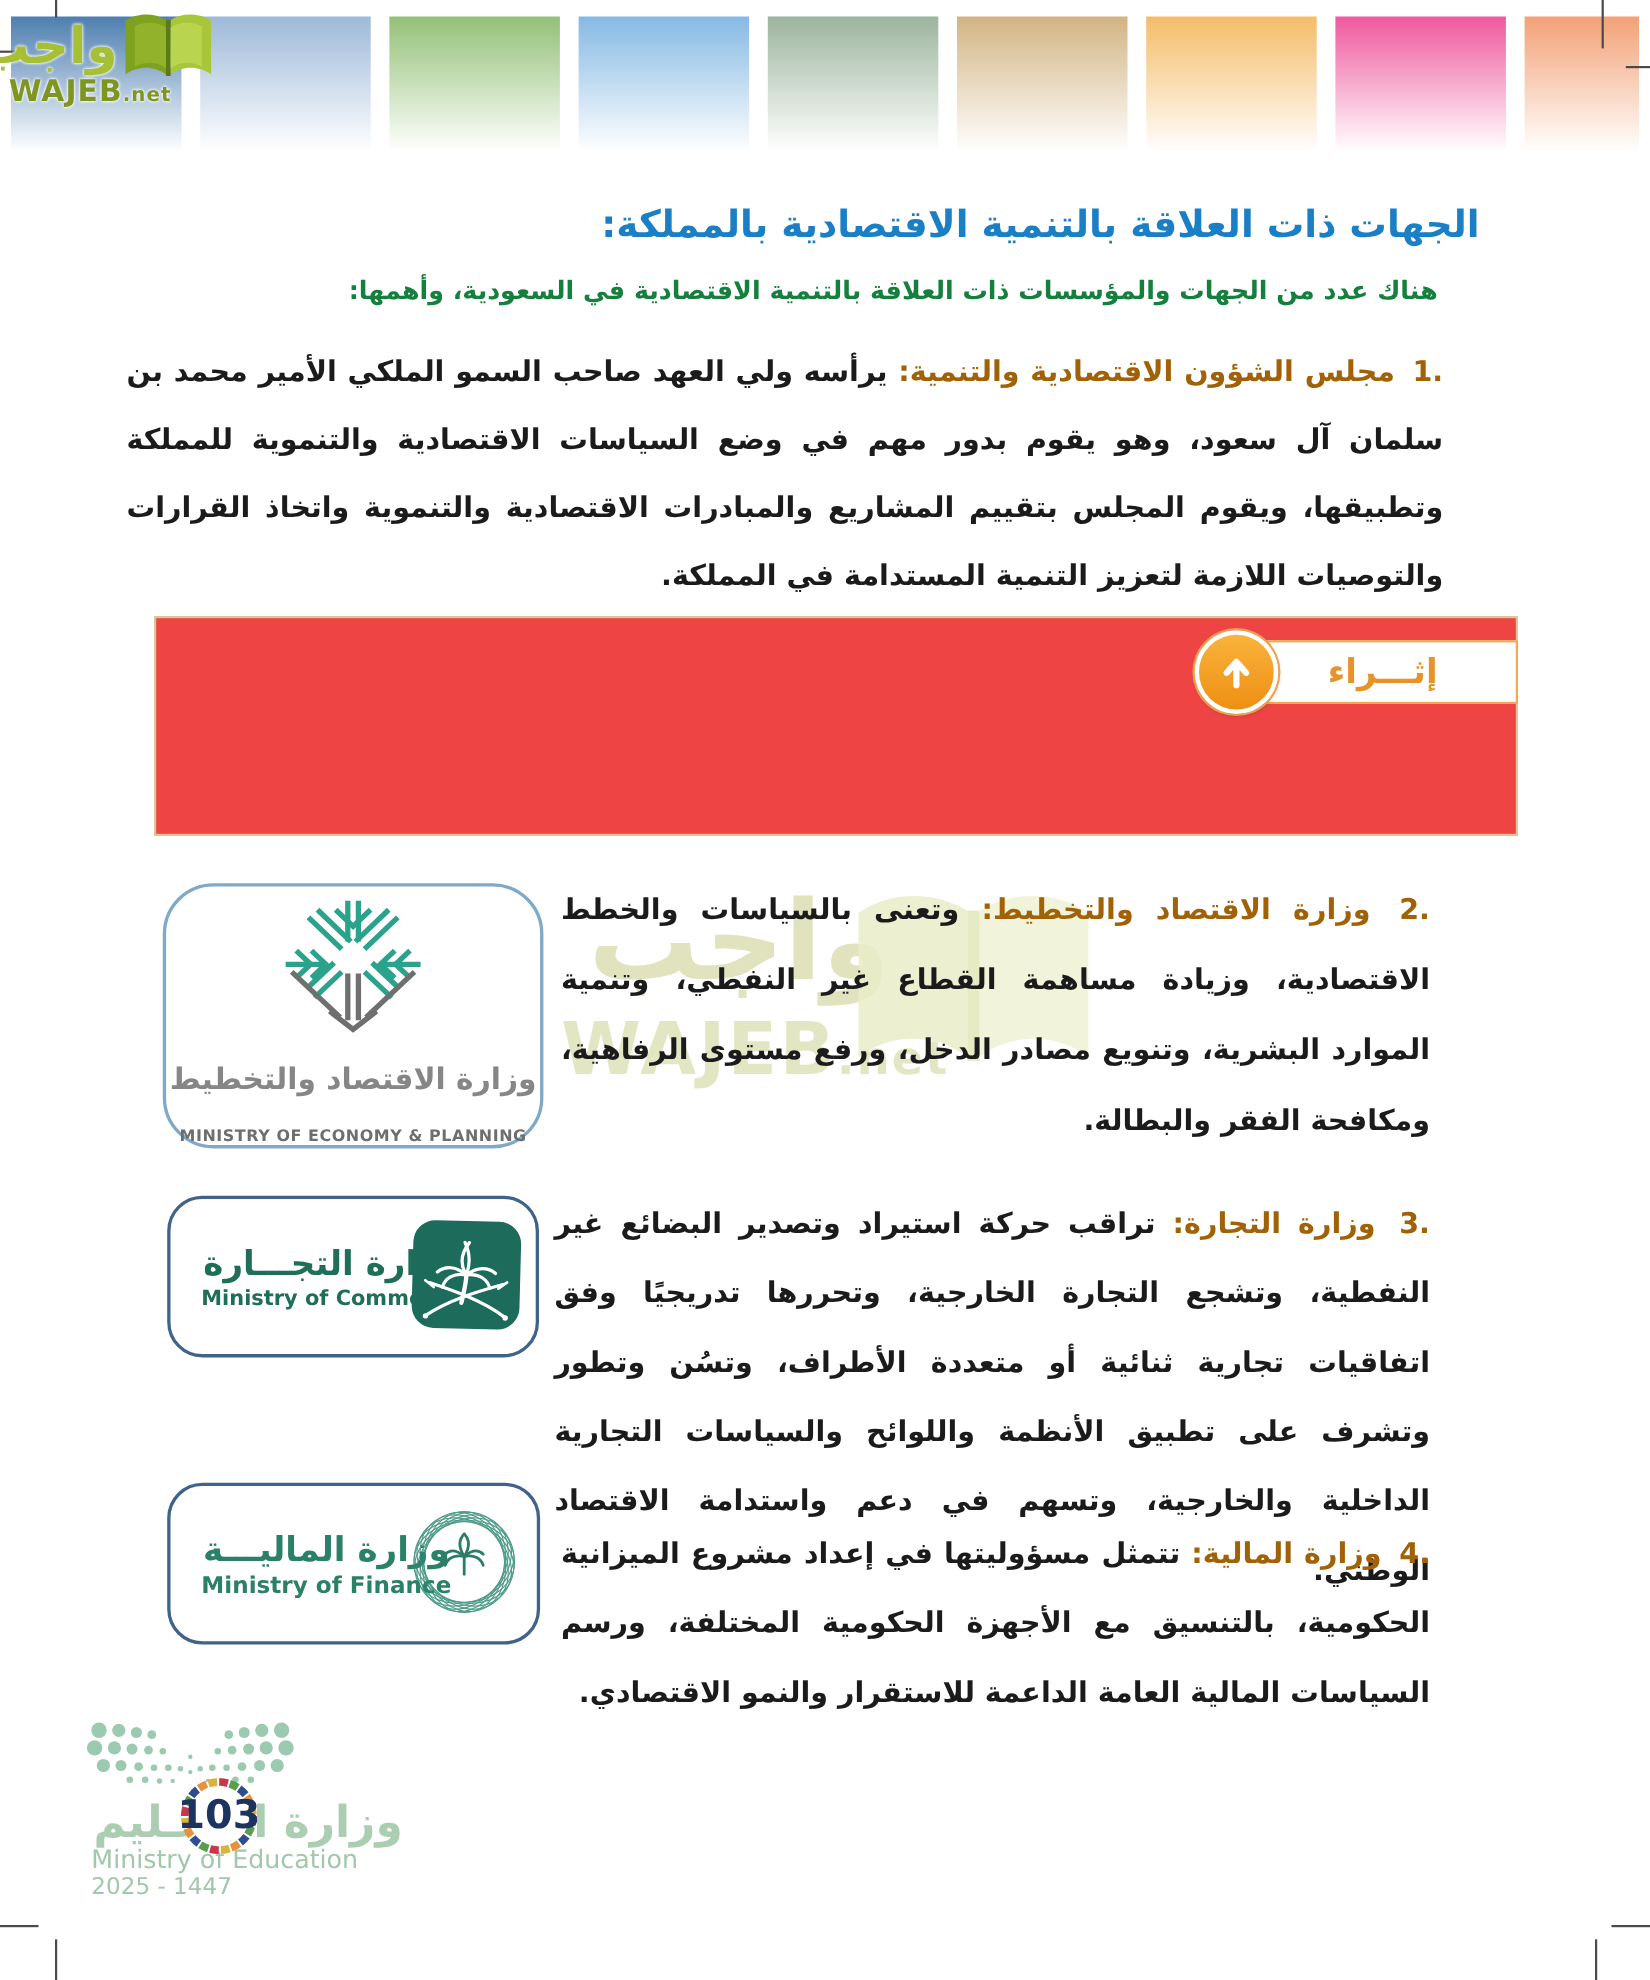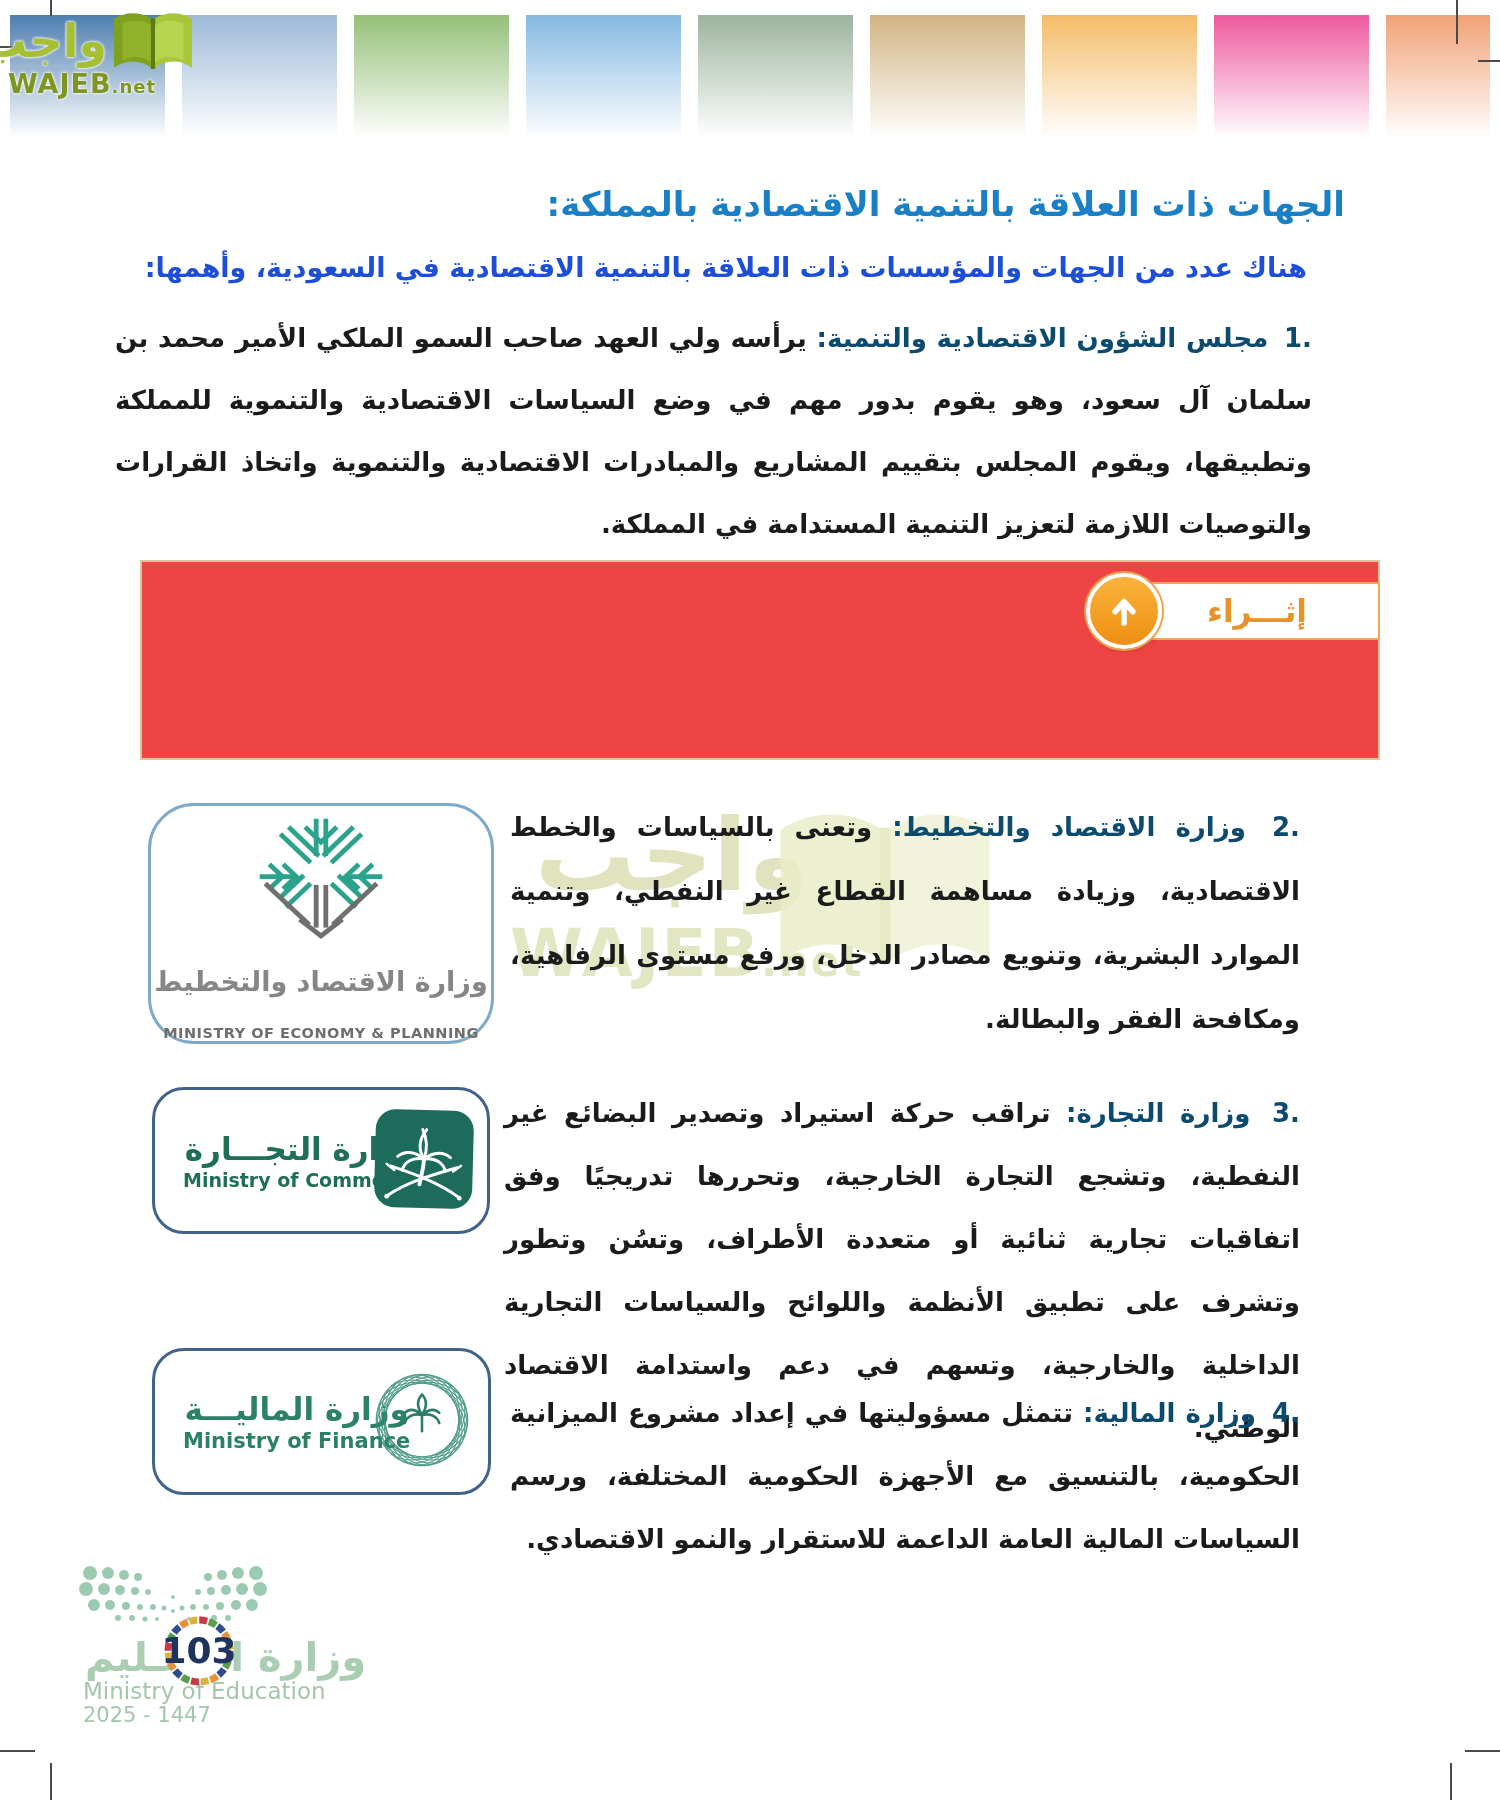--- a/index.html
+++ b/index.html
@@ -25,26 +25,26 @@
   .wajeb{position:absolute;left:5px;top:8px;width:200px;height:120px;z-index:6;}
   .wajeb .ar{position:absolute;right:98px;top:6px;font-size:46px;font-weight:bold;color:#a6bf33;
              text-shadow:0 0 3px #fff,0 0 3px #fff;direction:rtl;}
   .wajeb .en{position:absolute;left:3px;top:60px;font-size:27px;font-weight:bold;color:#7e951f;
              text-shadow:0 0 3px #fff,0 0 3px #fff;letter-spacing:1px;}
   .wajeb .tld{font-size:18px;}
   .wajeb svg{position:absolute;left:102px;top:0px;}
   
   .heading{position:absolute;right:155px;top:184px;font-size:34px;font-weight:bold;color:#1a7fc4;
            direction:rtl;white-space:nowrap;z-index:2;}
-  .intro{position:absolute;right:193px;top:252px;font-size:27px;font-weight:bold;color:#1d4ed8;
+  .intro{position:absolute;right:193px;top:252px;font-size:23px;font-weight:bold;color:#15803d;
          direction:rtl;white-space:nowrap;z-index:2;}
   
   .item{position:absolute;direction:rtl;text-align:justify;color:#1b1b1b;
         font-weight:bold;z-index:2;}
-  .item .num,.item .label{color:#0c4a6e;}
+  .item .num,.item .label{color:#a16207;}
   .item .num{padding-left:6px;}
   .item1{right:188px;left:115px;top:307px;font-size:26px;line-height:62px;}
   .item2{right:200px;left:510px;top:795px;font-size:26px;line-height:64px;}
   .item3{right:200px;left:504px;top:1082px;font-size:26px;line-height:63px;}
   .item4{right:200px;left:510px;top:1382px;font-size:26px;line-height:63px;}
   .item p{margin:0;}
   
   .enrich{position:absolute;left:140px;top:560px;width:1236px;height:196px;
           background:#ef4444;border:2px solid #dbc69c;z-index:2;}
   .enrich-tab{position:absolute;top:20px;right:-2px;width:272px;height:54px;background:#fff;

